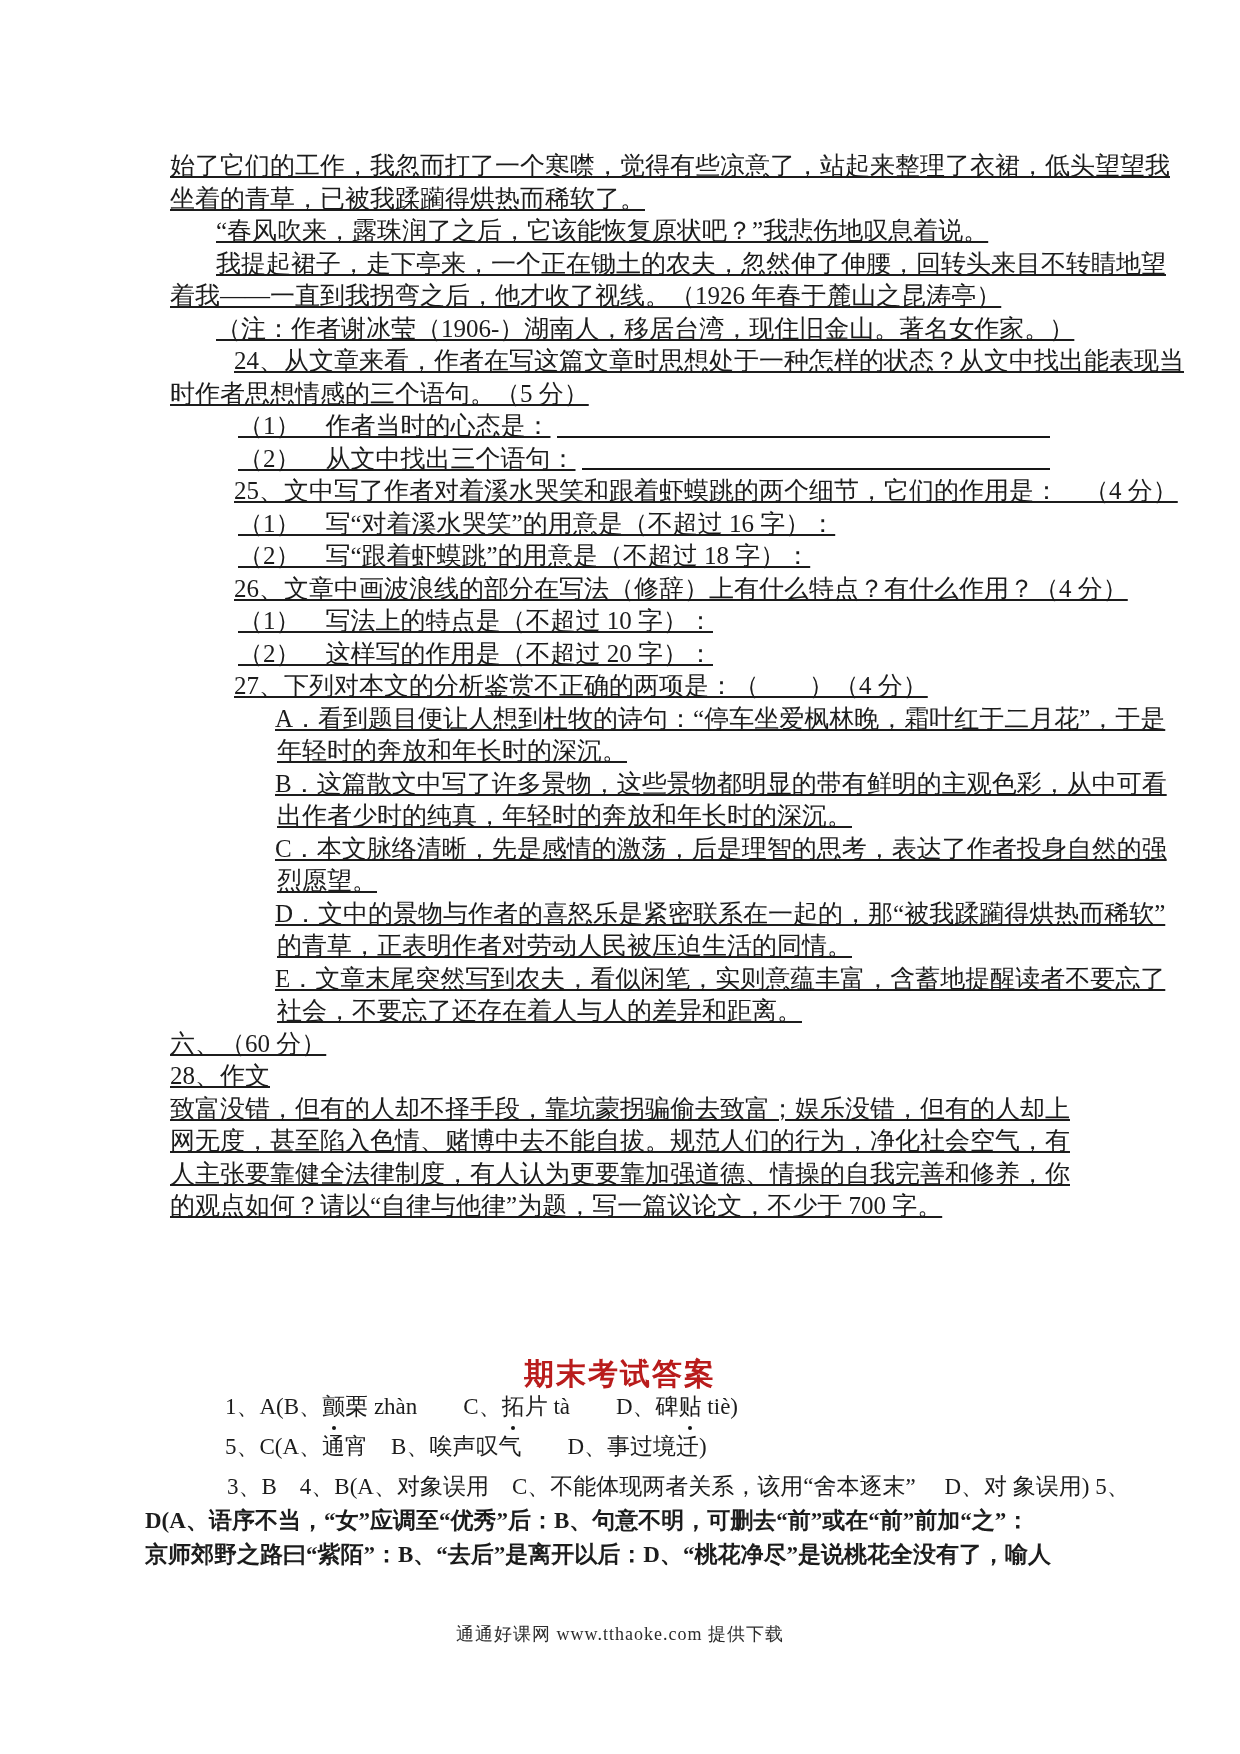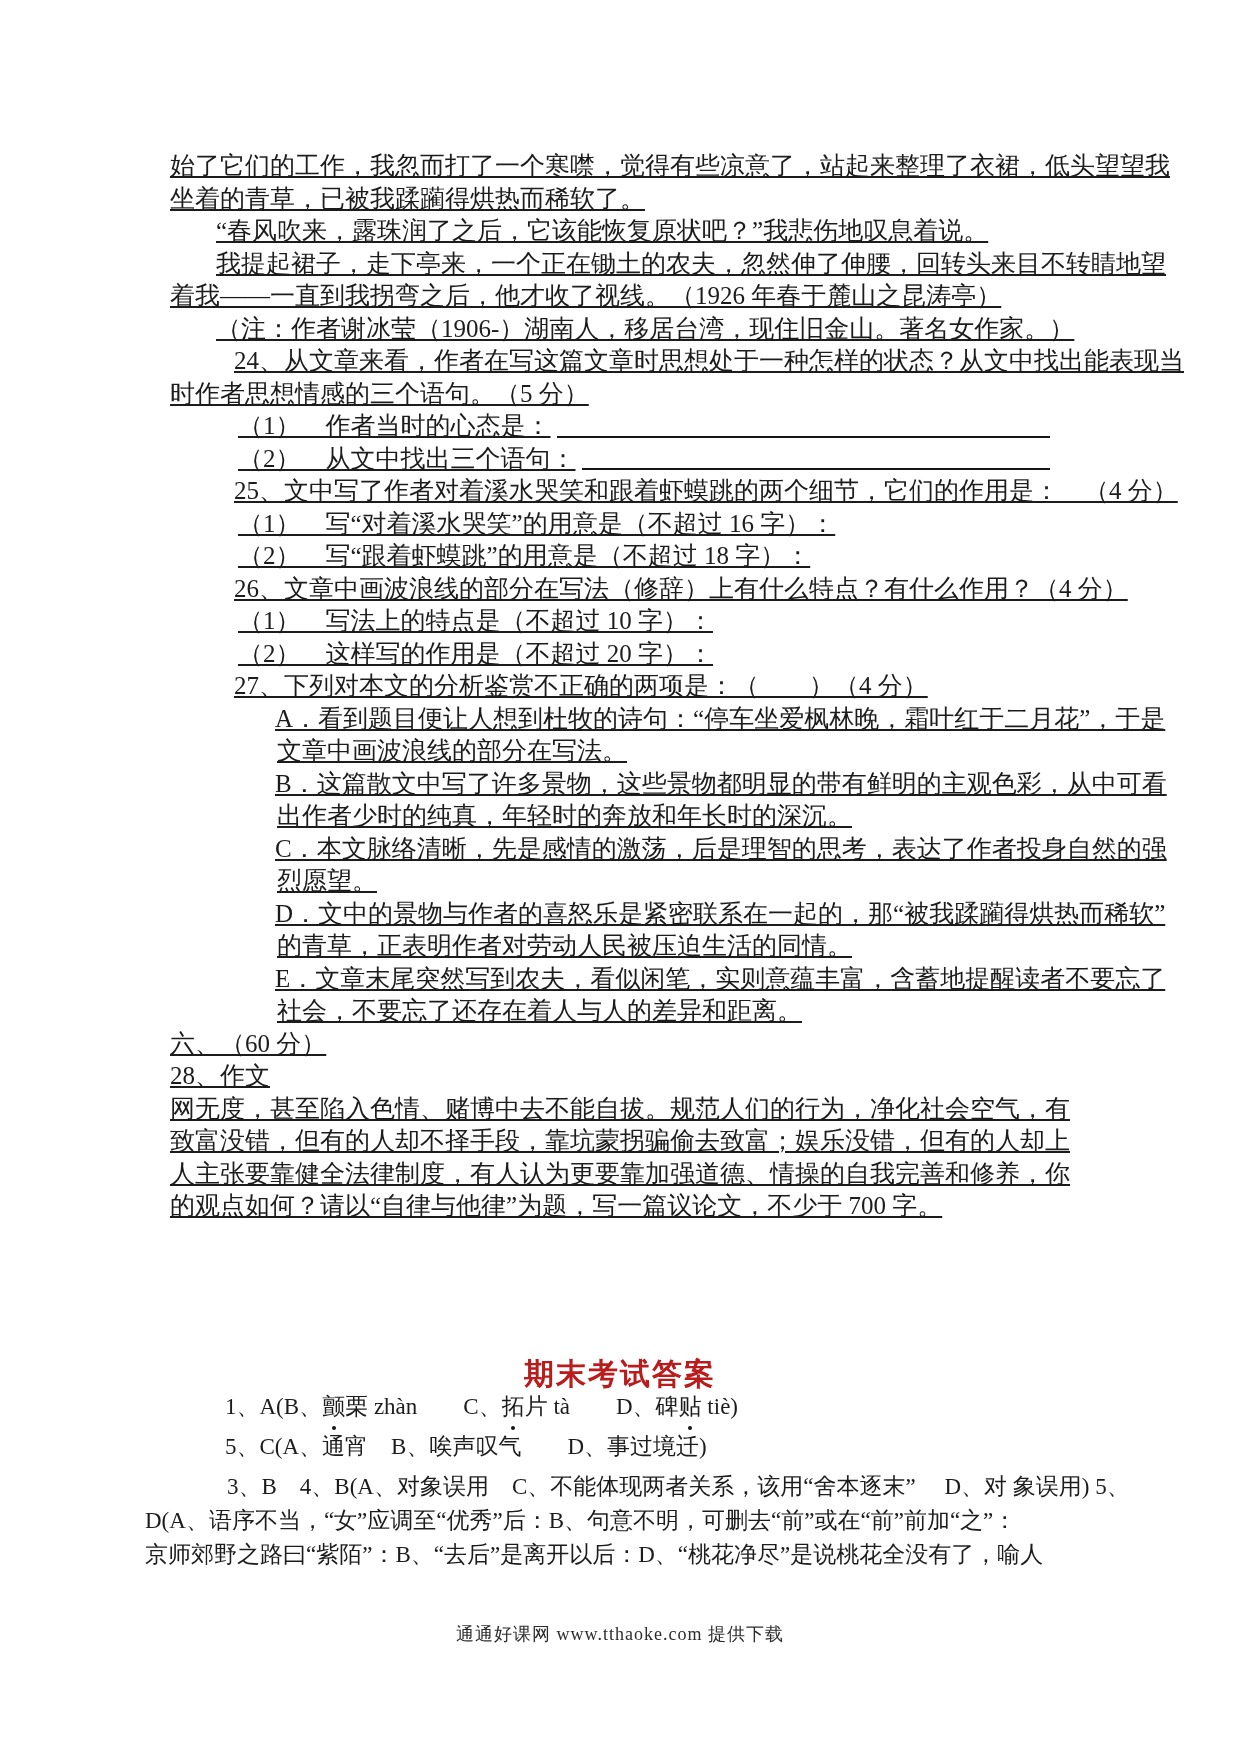--- a/index.html
+++ b/index.html
@@ -51,21 +51,21 @@
   .answers-text{
     position:absolute;
     left:145px;
     top:1390px;
     width:958px;
     font-size:23px;
     line-height:34px;
   }
   .L-ans-item{padding-left:80px;margin-bottom:6px;}
   .L-ans-first{padding-left:82px;}
-  .L-ans-cont{padding-left:0;}
+  .L-ans-cont{padding-left:0;font-weight:bold;}
   
   .emph{position:relative;display:inline-block;}
   .emph::after{
     content:"";
     position:absolute;
     left:50%;
     bottom:-6px;
     width:4px;height:4px;
     background:#161616;
     border-radius:50%;
@@ -105,33 +105,33 @@
         <span class="uline"></span>
       </div>
       <div class="line L-question"><span>25、文中写了作者对着溪水哭笑和跟着虾蟆跳的两个细节，它们的作用是：　（4 分）</span></div>
       <div class="line L-subitem"><span>（1）　写“对着溪水哭笑”的用意是（不超过 16 字）：</span></div>
       <div class="line L-subitem"><span>（2）　写“跟着虾蟆跳”的用意是（不超过 18 字）：</span></div>
       <div class="line L-question"><span>26、文章中画波浪线的部分在写法（修辞）上有什么特点？有什么作用？（4 分）</span></div>
       <div class="line L-subitem"><span>（1）　写法上的特点是（不超过 10 字）：</span></div>
       <div class="line L-subitem"><span>（2）　这样写的作用是（不超过 20 字）：</span></div>
       <div class="line L-question"><span>27、下列对本文的分析鉴赏不正确的两项是：（　　）（4 分）</span></div>
       <div class="line L-option"><span>A．看到题目便让人想到杜牧的诗句：“停车坐爱枫林晚，霜叶红于二月花”，于是</span></div>
-      <div class="line L-option-cont"><span>文章中画波浪线的部分在写法。</span></div>
+      <div class="line L-option-cont"><span>年轻时的奔放和年长时的深沉。</span></div>
       <div class="line L-option"><span>B．这篇散文中写了许多景物，这些景物都明显的带有鲜明的主观色彩，从中可看</span></div>
       <div class="line L-option-cont"><span>出作者少时的纯真，年轻时的奔放和年长时的深沉。</span></div>
       <div class="line L-option"><span>C．本文脉络清晰，先是感情的激荡，后是理智的思考，表达了作者投身自然的强</span></div>
       <div class="line L-option-cont"><span>烈愿望。</span></div>
       <div class="line L-option"><span>D．文中的景物与作者的喜怒乐是紧密联系在一起的，那“被我蹂躏得烘热而稀软”</span></div>
       <div class="line L-option-cont"><span>的青草，正表明作者对劳动人民被压迫生活的同情。</span></div>
       <div class="line L-option"><span>E．文章末尾突然写到农夫，看似闲笔，实则意蕴丰富，含蓄地提醒读者不要忘了</span></div>
       <div class="line L-option-cont"><span>社会，不要忘了还存在着人与人的差异和距离。</span></div>
       <div class="line L-block"><span>六、（60 分）</span></div>
       <div class="line L-block"><span>28、作文</span></div>
+      <div class="line L-block"><span>致富没错，但有的人却不择手段，靠坑蒙拐骗偷去致富；娱乐没错，但有的人却上</span></div>
       <div class="line L-block"><span>网无度，甚至陷入色情、赌博中去不能自拔。规范人们的行为，净化社会空气，有</span></div>
-      <div class="line L-block"><span>致富没错，但有的人却不择手段，靠坑蒙拐骗偷去致富；娱乐没错，但有的人却上</span></div>
       <div class="line L-block"><span>人主张要靠健全法律制度，有人认为更要靠加强道德、情操的自我完善和修养，你</span></div>
       <div class="line L-block"><span>的观点如何？请以“自律与他律”为题，写一篇议论文，不少于 700 字。</span></div>
     </div>
 
   <div class="answers-heading">期末考试答案</div>
 
   <div class="answers-text">
       <div class="line L-ans-item"><span>1、A(B、</span><span class="emph">颤</span><span>栗 zhàn　　C、</span><span class="emph">拓</span><span>片 tà　　D、碑</span><span class="emph">贴</span><span> tiè)</span></div>
       <div class="line L-ans-item"><span>5、C(A、通宵　B、唉声叹气　　D、事过境迁)</span></div>
       <div class="line L-ans-first"><span>3、B　4、B(A、对象误用　C、不能体现两者关系，该用“舍本逐末”　 D、对 象误用) 5、</span></div>

